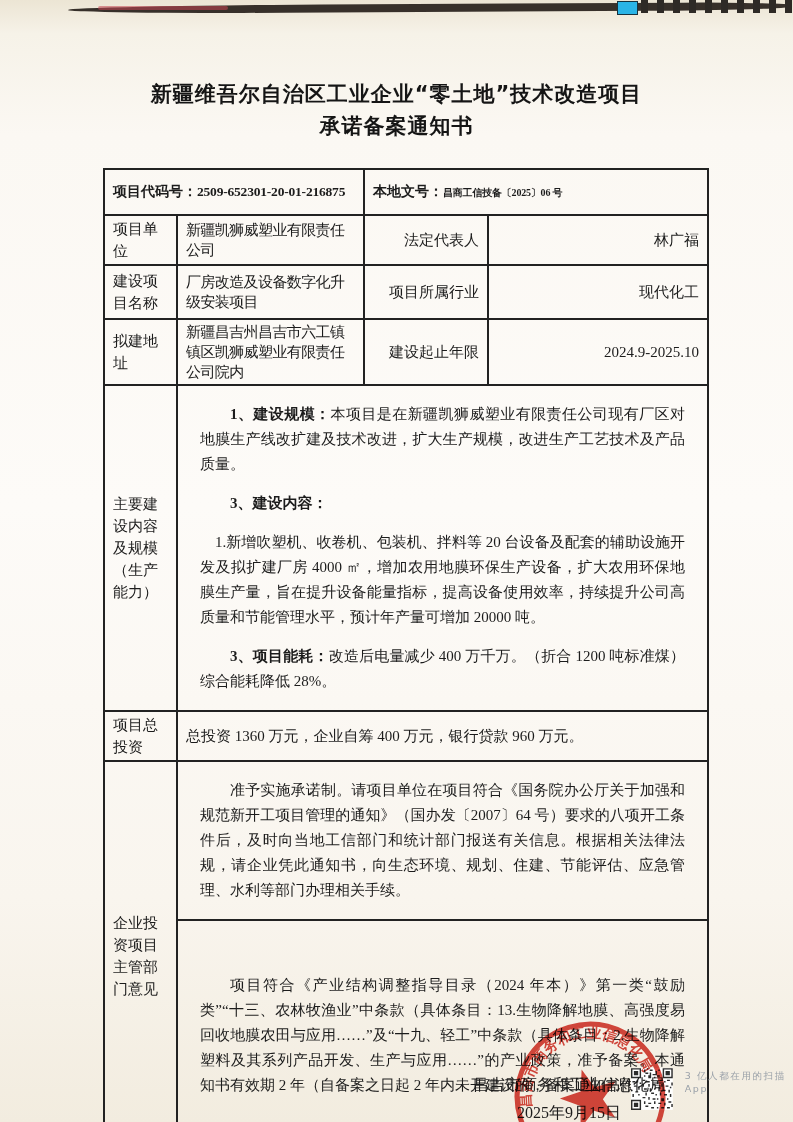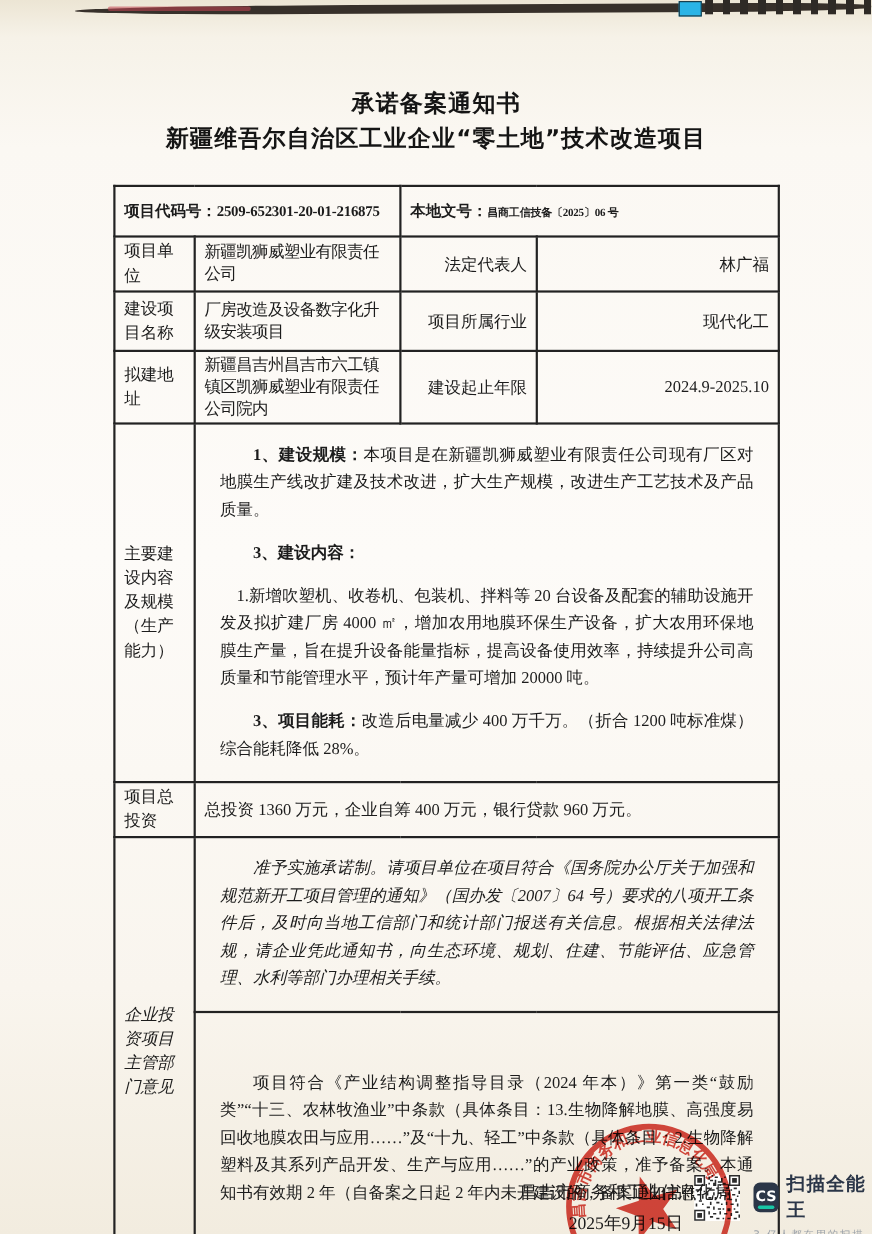--- a/index.html
+++ b/index.html
@@ -30,21 +30,21 @@
   td.content{vertical-align:top;padding:5px 10px;line-height:25px;text-align:justify;}
   .para{margin:14px;}
   .ind2{text-indent:2em;}
   .ind1{text-indent:1em;font-family:Liberation Serif, serif;}
   tr.r1 td{height:40px;}
   tr.r2 td{height:42px;}
   tr.r3 td{height:48px;}
   tr.r4 td{height:53px;}
   tr.r5 td{height:226px;}
   tr.r6 td{height:39px;}
-  tr.r7a td{height:106px;font-style:italic;}
+  tr.r7a td{height:106px;}
   tr.r7b td{height:224px;}
   td.rel{position:relative;}
   .signature{position:absolute;right:42px;top:150px;text-align:center;font-size:16px;line-height:28px;z-index:2;}
   .stamp{position:absolute;left:330px;top:94px;width:164px;height:164px;transform:rotate(-17deg);
     opacity:.92;mix-blend-mode:multiply;pointer-events:none;z-index:3;}
   
   .wm{position:absolute;left:631px;top:1065px;display:flex;align-items:flex-start;gap:12px;
     font-family:"DejaVu Sans","Liberation Sans",sans-serif;}
   .qr{width:48px;height:48px;}
   .wm-right{display:flex;flex-direction:column;}
@@ -59,22 +59,22 @@
 <body>
 
 <div class="page">
 
   <div class="scan-top"></div>
   <div class="scan-red"></div>
   <div class="scan-cyan"></div>
   <div class="scan-ticks"></div>
 
   <div class="title">
+    <div>新疆维吾尔自治区工业企业“零土地”技术改造项目</div>
     <div>承诺备案通知书</div>
-    <div>新疆维吾尔自治区工业企业“零土地”技术改造项目</div>
   </div>
 
   <table class="form">
     <colgroup>
         <col style="width:73px">
         <col style="width:187px">
         <col style="width:124px">
         <col style="width:220px">
       </colgroup>
 
@@ -160,21 +160,17 @@
 
   <div class="wm">
     <svg class="qr" viewBox="0 0 29 29">
       <rect width="29" height="29" fill="#ffffff"></rect>
       <path fill="#2c2c2c" d="M0 0h7v7H0zM22 0h7v7h-7zM0 22h7v7H0z"></path>
       <path fill="#ffffff" d="M1 1h5v5H1zM23 1h5v5h-5zM1 23h5v5H1z"></path>
       <path fill="#2c2c2c" d="M2 2h3v3H2zM24 2h3v3h-3zM2 24h3v3H2z"></path>
       <path fill="#2c2c2c" d="M9 1h1v2H9zM11 0h1v1h-1zM13 1h2v1h-2zM10 3h2v1h-2zM13 3h1v2h-1zM9 5h1v1H9zM12 5h2v2h-2zM15 4h2v1h-2zM17 2h1v3h-1zM19 1h1v1h-1zM16 6h1v1h-1zM18 5h2v1h-2zM8 8h2v1H8zM1 9h2v1H1zM4 8h1v2H4zM6 10h1v1H6zM2 12h2v1H2zM5 13h1v2H5zM0 15h1v1H0zM3 16h2v1H3zM1 18h1v2H1zM5 18h1v1H5zM8 11h1v2H8zM10 9h3v1h-3zM14 8h1v1h-1zM12 11h1v2h-1zM15 11h2v1h-2zM18 9h1v2h-1zM20 8h2v1h-2zM23 9h1v1h-1zM25 8h2v1h-2zM28 10h1v2h-1zM21 11h1v2h-1zM24 12h2v1h-2zM27 13h1v1h-1zM9 14h2v1H9zM13 14h1v2h-1zM16 14h1v1h-1zM19 13h1v3h-1zM22 15h2v1h-2zM26 15h1v2h-1zM10 17h1v2h-1zM14 17h2v1h-2zM17 18h1v1h-1zM20 17h1v2h-1zM23 18h2v1h-2zM27 18h1v2h-1zM8 20h2v1H8zM12 20h1v2h-1zM15 21h2v1h-2zM18 21h1v1h-1zM21 21h2v2h-2zM25 21h1v1h-1zM9 23h1v2H9zM12 24h2v1h-2zM16 23h1v2h-1zM19 24h2v1h-2zM23 24h1v2h-1zM26 23h2v1h-2zM10 26h2v1h-2zM14 27h2v1h-2zM18 27h1v1h-1zM21 27h2v1h-2zM25 27h2v1h-2zM28 25h1v2h-1z"></path>
     </svg>
     <div class="wm-right">
-      <div class="wm-toprow">
-        <div class="cs-logo">CS</div>
-        <div class="wm-name">扫描全能王</div>
-      </div>
       <div class="wm-tagline">3 亿人都在用的扫描App</div>
     </div>
   </div>
 
 </div>
 
 </body></html>

